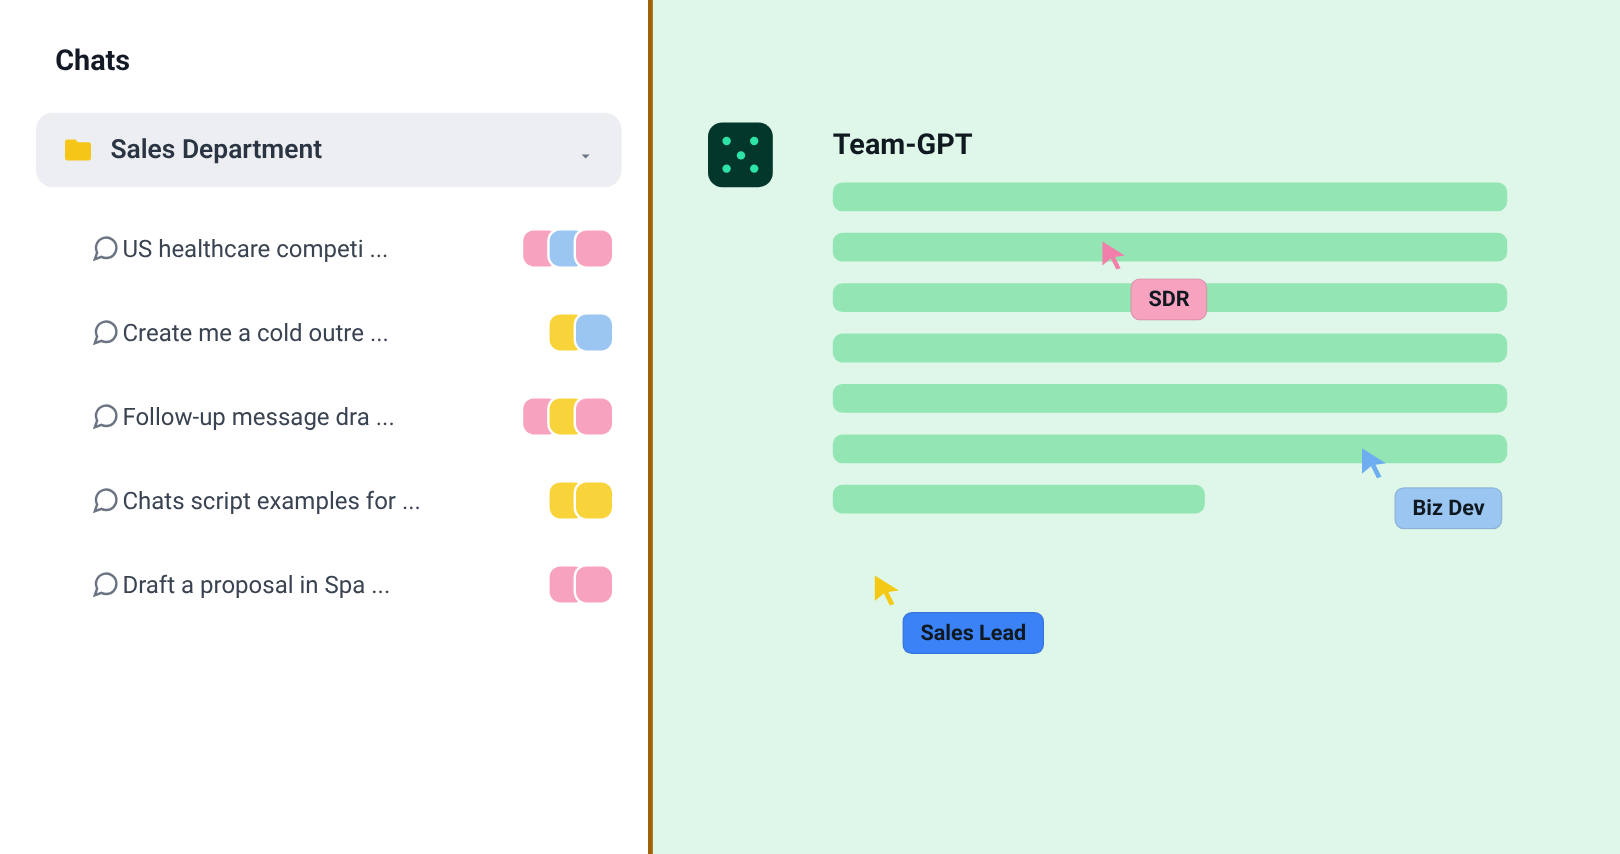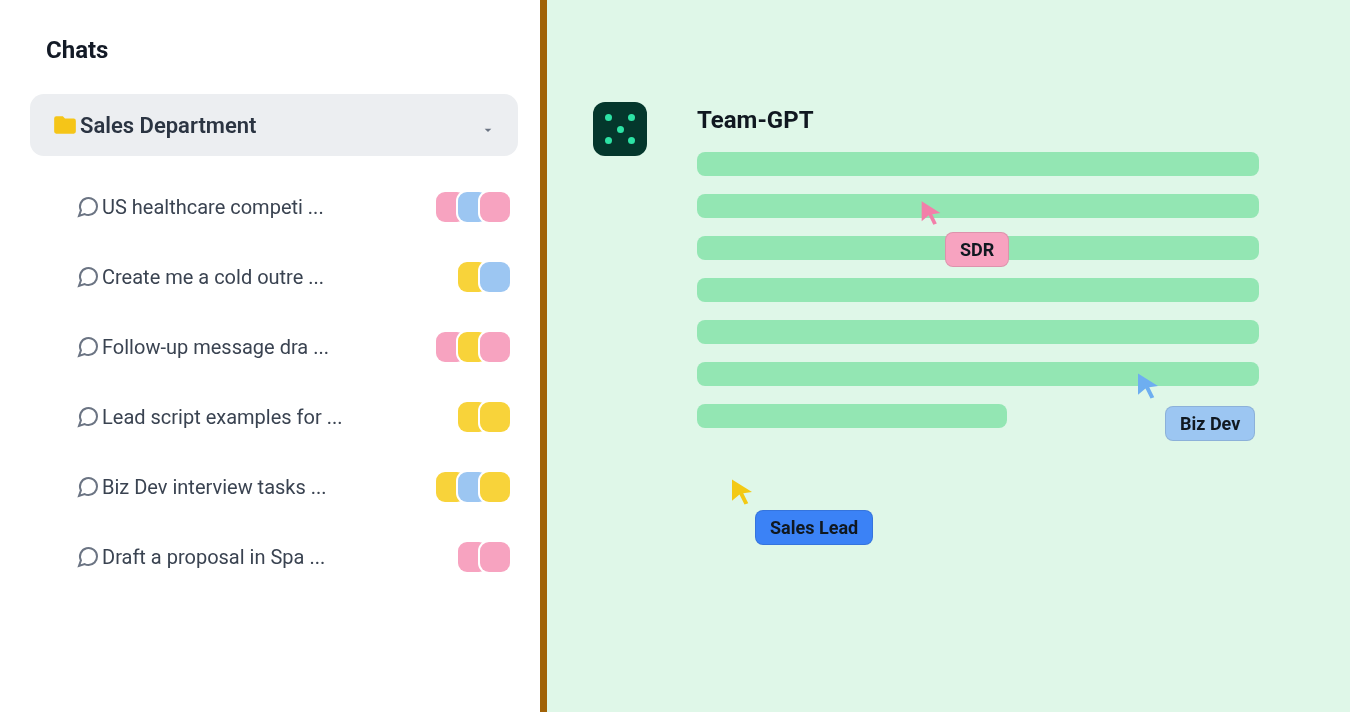--- a/index.html
+++ b/index.html
@@ -1,21 +1,21 @@
 <!DOCTYPE html>
 <html><head>
 <meta charset="utf-8">
 <style>
   * { box-sizing: border-box; margin: 0; padding: 0; }
   html, body { width: 1350px; height: 712px; font-family: -apple-system, BlinkMacSystemFont, "Segoe UI", Roboto, "Helvetica Neue", Arial, sans-serif; background: #fff; overflow: hidden; }
   .app { display: flex; width: 100%; height: 100%; }
   .sidebar { width: 540px; height: 100%; padding: 36px 30px 0 46px; background: #fff; }
   .sidebar-title { font-size: 24px; font-weight: 700; color: #131a26; margin-bottom: 30px; }
   .folder-row {
-    display: flex; align-items: flex-end; gap: 2px;
+    display: flex; align-items: flex-end; gap: 14px;
     background: #eceef1; border-radius: 14px;
     padding: 18px 22px; margin-left: -16px; margin-right: -8px;
     cursor: pointer;
   }
   .folder-row .folder-label { flex: 1; font-size: 22px; font-weight: 600; color: #2b3442; }
   .folder-icon svg { width: 26px; height: 26px; display: block; }
   .chevron-icon { color: #6b7483; }
   .chevron-icon svg { width: 16px; height: 16px; display: block; }
   .chat-list { margin-top: 16px; }
   .chat-item {
@@ -25,21 +25,21 @@
   .chat-icon { color: #6b7483; flex: 0 0 auto; }
   .chat-icon svg { width: 24px; height: 24px; display: block; }
   .chat-label { flex: 1; font-size: 20px; color: #3a4351; white-space: nowrap; overflow: hidden; text-overflow: clip; }
   .chips { display: flex; align-items: center; flex: 0 0 auto; }
   .chip { width: 30px; height: 30px; border-radius: 9px; margin-left: -8px; box-shadow: 0 0 0 2px #fff; }
   .chip:first-child { margin-left: 0; }
   .chip.pink { background: #f7a3c0; }
   .chip.blue { background: #9cc6f2; }
   .chip.yellow { background: #f8d33a; }
 
-  .canvas { flex: 1; height: 100%; background: #dff7e8; position: relative; border-left: 7px solid #a16207; }
+  .canvas { flex: 1; height: 100%; background: #dff7e8; position: relative; border-left: 4px solid #a16207; }
   .logo-box {
     position: absolute; top: 102px; left: 586px; transform: translateX(-540px);
     width: 54px; height: 54px; border-radius: 12px; background: #04372c;
     display: flex; align-items: center; justify-content: center;
   }
   
   .canvas .logo-box { left: 46px; top: 102px; transform: none; }
   .logo-dots { width: 34px; height: 34px; position: relative; }
   .logo-dots span { position: absolute; width: 7px; height: 7px; border-radius: 50%; background: #2de3a5; }
   .logo-dots span:nth-child(1){ top:2px; left:2px; }
@@ -128,40 +128,27 @@
           <span class="chip pink"></span>
         </span>
       </div>
 
       <div class="chat-item">
         <span class="chat-icon">
           <svg viewBox="0 0 24 24" fill="none" stroke="currentColor" stroke-width="2">
               <path d="M21 11.5a8.38 8.38 0 0 1-8.5 8.5 8.5 8.5 0 0 1-3.9-.95L3 21l1.95-5.6A8.5 8.5 0 1 1 21 11.5z"></path>
             </svg>
         </span>
-        <span class="chat-label">Lead script examples for ...</span>
-        <span class="chips">
-          <span class="chip yellow"></span>
-          <span class="chip yellow"></span>
-        </span>
-      </div>
-
-      <div class="chat-item">
-        <span class="chat-icon">
-          <svg viewBox="0 0 24 24" fill="none" stroke="currentColor" stroke-width="2">
-              <path d="M21 11.5a8.38 8.38 0 0 1-8.5 8.5 8.5 8.5 0 0 1-3.9-.95L3 21l1.95-5.6A8.5 8.5 0 1 1 21 11.5z"></path>
-            </svg>
-        </span>
-        <span class="chat-label">Biz Dev interview tasks ...</span>
-        <span class="chips">
-          <span class="chip yellow"></span>
-          <span class="chip blue"></span>
-          <span class="chip yellow"></span>
-        </span>
-      </div>
+        <span class="chat-label">Chats script examples for ...</span>
+        <span class="chips">
+          <span class="chip yellow"></span>
+          <span class="chip yellow"></span>
+        </span>
+      </div>
+
 
       <div class="chat-item">
         <span class="chat-icon">
           <svg viewBox="0 0 24 24" fill="none" stroke="currentColor" stroke-width="2">
               <path d="M21 11.5a8.38 8.38 0 0 1-8.5 8.5 8.5 8.5 0 0 1-3.9-.95L3 21l1.95-5.6A8.5 8.5 0 1 1 21 11.5z"></path>
             </svg>
         </span>
         <span class="chat-label">Draft a proposal in Spa  ...</span>
         <span class="chips">
           <span class="chip pink"></span>

